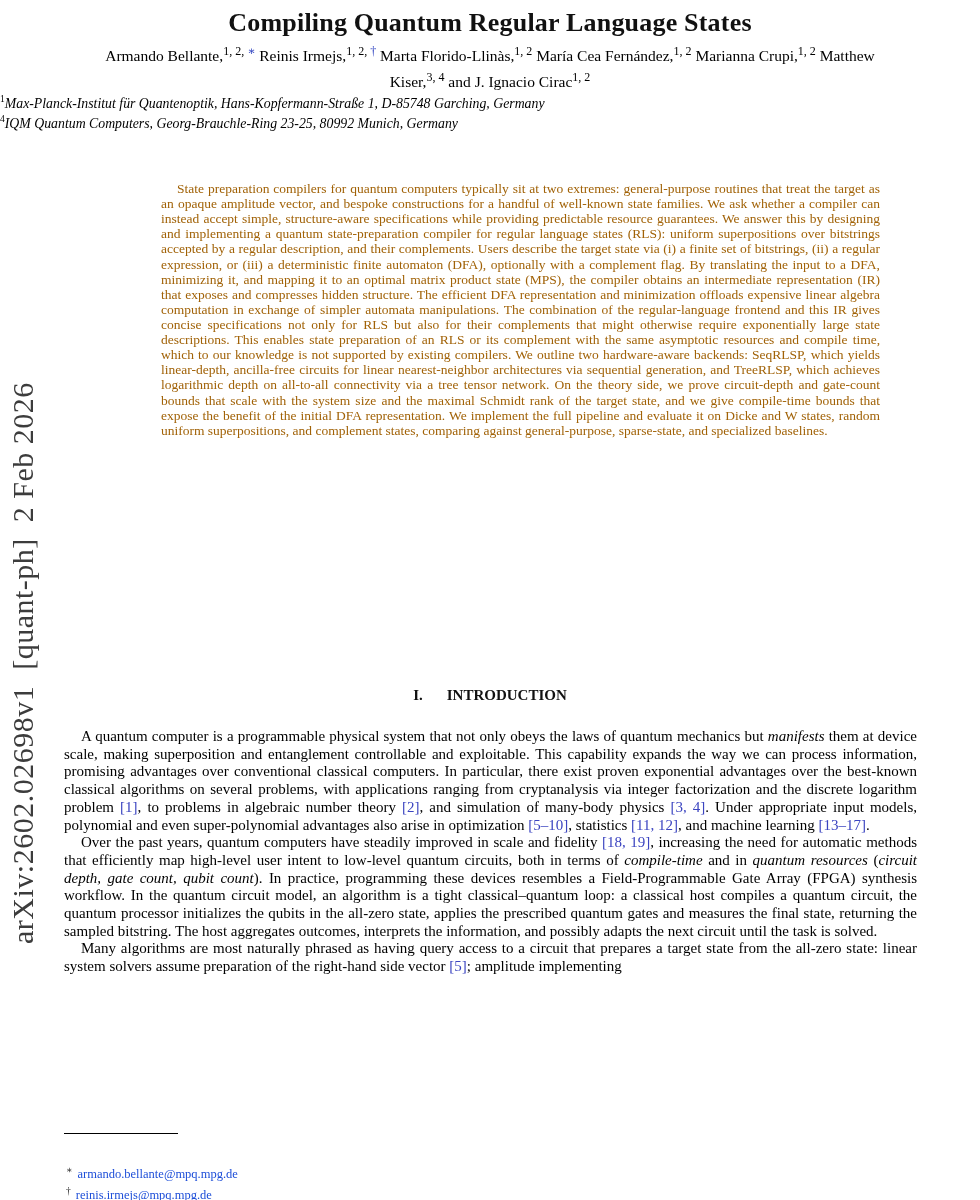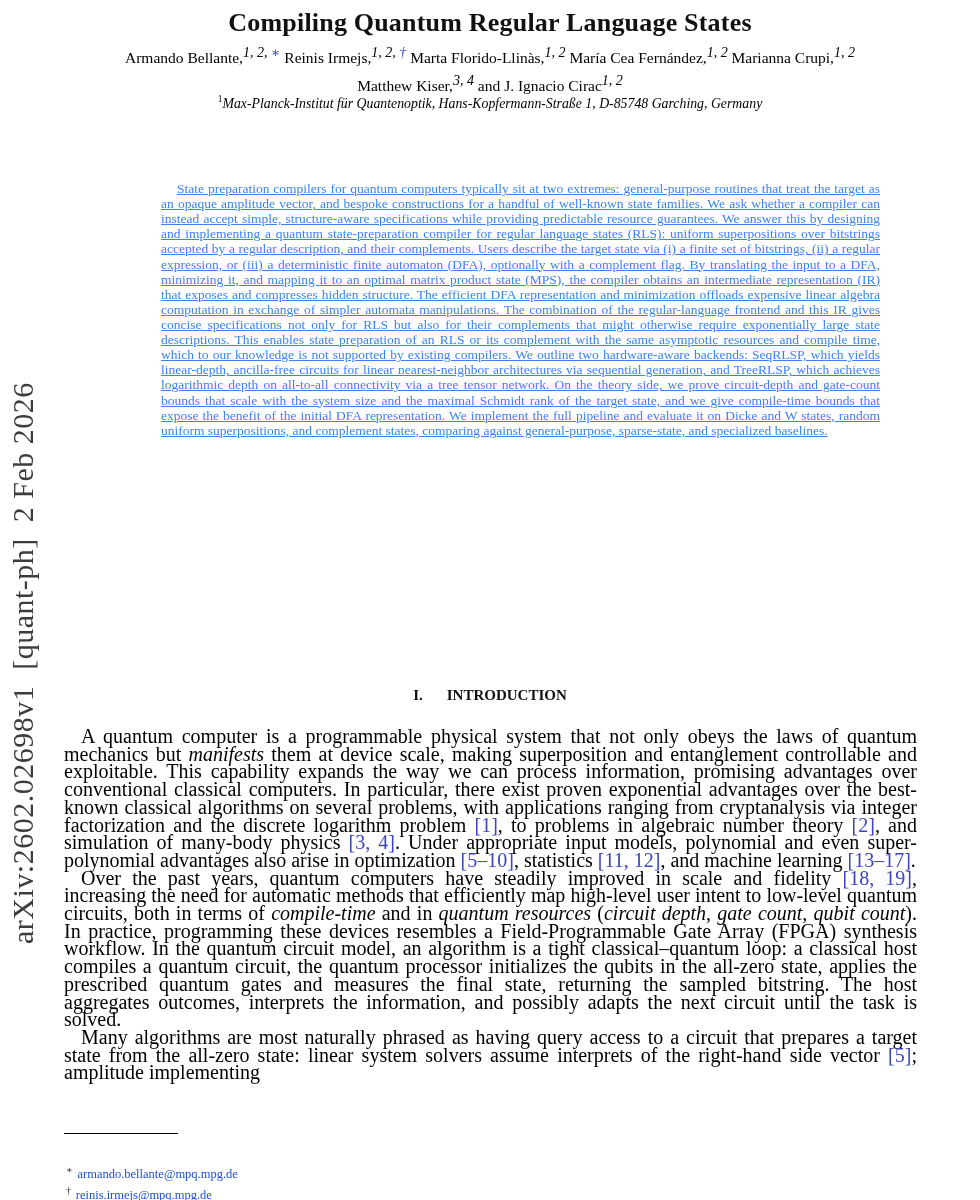--- a/index.html
+++ b/index.html
@@ -19,43 +19,43 @@
 
   .title {
     position:absolute; top:8px; left:0; right:0;
     text-align:center; font-size:26px; font-weight:bold; letter-spacing:0.2px;
   }
 
   .authors {
     position:absolute; top:42px; left:105px; right:105px;
     text-align:center; font-size:15.5px; line-height:1.55; color:#000;
   }
-  .authors sup { font-size:14px;font-style:italic; }
+  .authors sup { font-size:12px; }
   .mark { color:#2b3fbf; }
 
   .affiliations {
     position:absolute; top:93px; left:0; right:0;
-    text-align:center; font-style:italic; font-size:13.8px; line-height:1.33; color:#000;
+    font-style:italic; font-size:13.8px; line-height:1.33; color:#000;
   }
   .affiliations sup { font-style:normal; font-size:9.5px; }
 
   .abstract {
     position:absolute; top:181px; left:161px; width:719px;
-    text-align:justify; font-size:13.5px; line-height:1.12; text-indent:16px; color:#3b82f6;text-decoration:underline;
+    text-align:justify; font-size:13.5px; line-height:1.12; text-indent:16px; color:#a16207;
   }
 
   .section-heading {
     position:absolute; top:687px; left:0; right:0;
     text-align:center; font-size:15px; font-weight:bold;
   }
   .section-heading .sec-title { margin-left:24px; }
 
   .body-text {
     position:absolute; top:728px; left:64px; width:853px;
-    font-size:20px; line-height:17.7px; text-align:justify; color:#000;
+    font-size:15px; line-height:17.7px; text-align:justify; color:#000;
   }
   .body-text p { text-indent:17px; }
   .it { font-style:italic; }
   .ref { color:#3b44c0; }
   .link { color:#1d4ed8; }
 
   .footnote-rule {
     position:absolute; top:1133px; left:64px; width:114px;
     border-top:1.3px solid #000;
   }
@@ -71,30 +71,31 @@
 <div class="page">
 
   <div class="arxiv-banner">arXiv:2602.02698v1  [quant-ph]  2 Feb 2026</div>
 
   <h1 class="title">Compiling Quantum Regular Language States</h1>
 
   <div class="authors" id="authors"><span><span>Armando Bellante,</span><sup><span>1, 2,</span><span class="mark"> ∗</span></sup></span> <span><span>Reinis Irmejs,</span><sup><span>1, 2,</span><span class="mark"> †</span></sup></span> <span><span>Marta Florido-Llinàs,</span><sup><span>1, 2</span></sup></span> <span><span>María Cea Fernández,</span><sup><span>1, 2</span></sup></span> <span><span>Marianna Crupi,</span><sup><span>1, 2</span></sup></span> <span><span>Matthew Kiser,</span><sup><span>3, 4</span></sup></span> <span>and </span><span><span>J. Ignacio Cirac</span><sup><span>1, 2</span></sup></span> </div>
 
   <div class="affiliations" id="affiliations">
       <div><sup>1</sup><span>Max-Planck-Institut für Quantenoptik, Hans-Kopfermann-Straße 1, D-85748 Garching, Germany</span></div>
+      <div><sup>4</sup><span>IQM Quantum Computers, Georg-Brauchle-Ring 23-25, 80992 Munich, Germany</span></div>
     </div>
 
   <div class="abstract">State preparation compilers for quantum computers typically sit at two extremes: general-purpose routines that treat the target as an opaque amplitude vector, and bespoke constructions for a handful of well-known state families. We ask whether a compiler can instead accept simple, structure-aware specifications while providing predictable resource guarantees. We answer this by designing and implementing a quantum state-preparation compiler for regular language states (RLS): uniform superpositions over bitstrings accepted by a regular description, and their complements. Users describe the target state via (i) a finite set of bitstrings, (ii) a regular expression, or (iii) a deterministic finite automaton (DFA), optionally with a complement flag. By translating the input to a DFA, minimizing it, and mapping it to an optimal matrix product state (MPS), the compiler obtains an intermediate representation (IR) that exposes and compresses hidden structure. The efficient DFA representation and minimization offloads expensive linear algebra computation in exchange of simpler automata manipulations. The combination of the regular-language frontend and this IR gives concise specifications not only for RLS but also for their complements that might otherwise require exponentially large state descriptions. This enables state preparation of an RLS or its complement with the same asymptotic resources and compile time, which to our knowledge is not supported by existing compilers. We outline two hardware-aware backends: SeqRLSP, which yields linear-depth, ancilla-free circuits for linear nearest-neighbor architectures via sequential generation, and TreeRLSP, which achieves logarithmic depth on all-to-all connectivity via a tree tensor network. On the theory side, we prove circuit-depth and gate-count bounds that scale with the system size and the maximal Schmidt rank of the target state, and we give compile-time bounds that expose the benefit of the initial DFA representation. We implement the full pipeline and evaluate it on Dicke and W states, random uniform superpositions, and complement states, comparing against general-purpose, sparse-state, and specialized baselines.</div>
 
   <h2 class="section-heading"><span class="sec-label">I.</span><span class="sec-title">INTRODUCTION</span></h2>
 
   <div class="body-text" id="body-paragraphs">
       <p><span>A quantum computer is a programmable physical system that not only obeys the laws of quantum mechanics but </span><span class="it">manifests</span><span> them at device scale, making superposition and entanglement controllable and exploitable. This capability expands the way we can process information, promising advantages over conventional classical computers. In particular, there exist proven exponential advantages over the best-known classical algorithms on several problems, with applications ranging from cryptanalysis via integer factorization and the discrete logarithm problem </span><span class="ref">[1]</span><span>, to problems in algebraic number theory </span><span class="ref">[2]</span><span>, and simulation of many-body physics </span><span class="ref">[3, 4]</span><span>. Under appropriate input models, polynomial and even super-polynomial advantages also arise in optimization </span><span class="ref">[5–10]</span><span>, statistics </span><span class="ref">[11, 12]</span><span>, and machine learning </span><span class="ref">[13–17]</span><span>.</span></p>
       <p><span>Over the past years, quantum computers have steadily improved in scale and fidelity </span><span class="ref">[18, 19]</span><span>, increasing the need for automatic methods that efficiently map high-level user intent to low-level quantum circuits, both in terms of </span><span class="it">compile-time</span><span> and in </span><span class="it">quantum resources</span><span> (</span><span class="it">circuit depth, gate count, qubit count</span><span>). In practice, programming these devices resembles a Field-Programmable Gate Array (FPGA) synthesis workflow. In the quantum circuit model, an algorithm is a tight classical–quantum loop: a classical host compiles a quantum circuit, the quantum processor initializes the qubits in the all-zero state, applies the prescribed quantum gates and measures the final state, returning the sampled bitstring. The host aggregates outcomes, interprets the information, and possibly adapts the next circuit until the task is solved.</span></p>
-      <p><span>Many algorithms are most naturally phrased as having query access to a circuit that prepares a target state from the all-zero state: linear system solvers assume interprets of the right-hand side vector </span><span class="ref">[5]</span><span>; amplitude implementing</span></p>
+      <p><span>Many algorithms are most naturally phrased as having query access to a circuit that prepares a target state from the all-zero state: linear system solvers assume preparation of the right-hand side vector </span><span class="ref">[5]</span><span>; amplitude implementing</span></p>
     </div>
 
   <div class="footnote-rule"></div>
   <div class="footnotes" id="footnotes">
       <div><span class="fmark">∗</span><span class="link">armando.bellante@mpq.mpg.de</span></div>
       <div><span class="fmark">†</span><span class="link">reinis.irmejs@mpq.mpg.de</span></div>
     </div>
 
 </div>
 

